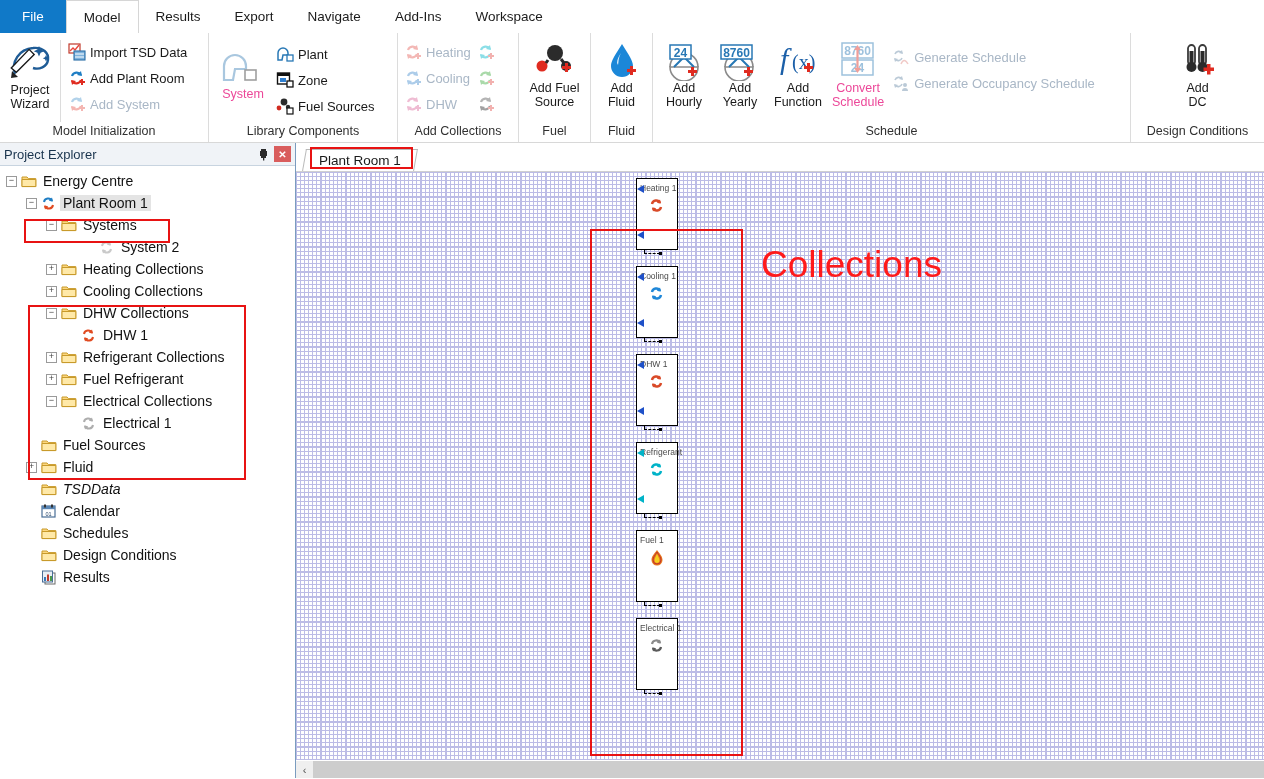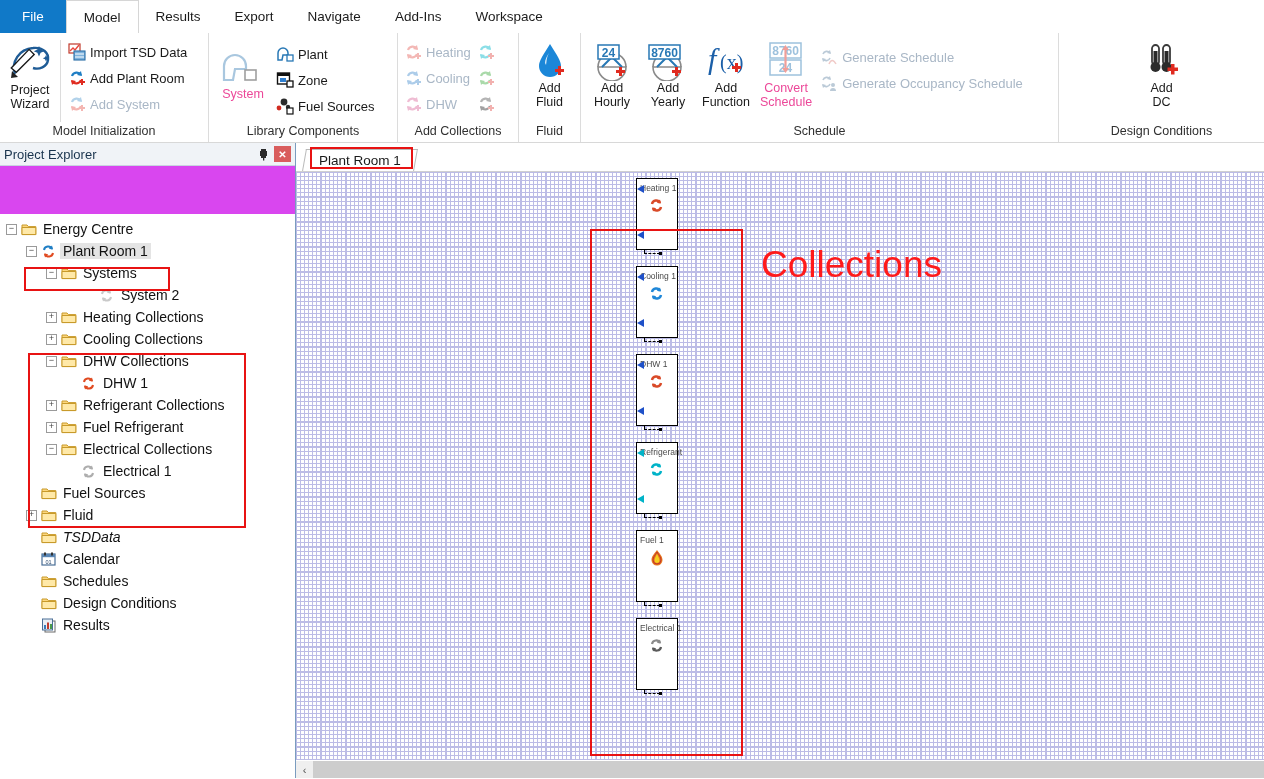--- a/index.html
+++ b/index.html
@@ -98,22 +98,21 @@
   .vdiv { width:1px; background:#dcdcdc; align-self:stretch; margin:2px 4px; }
 
   
   #main { display:flex; height:635px; }
 
   
   #explorer {
     width:296px;
     border-right:1px solid #7a9cbf;
     display:flex; flex-direction:column;
-    background:#d946ef;
-    gap:48px;
+    background:#86efac;
   }
   #explorer-header {
     height:23px;
     background:#f0f3f7;
     display:flex; align-items:center;
     padding-left:4px;
     font-size:13px;
     color:#19334d;
     border-bottom:1px solid #c8d4e0;
   }
@@ -455,20 +454,39 @@
               <path d="M13 10 h2 v2 h2 v2 h-2 v2 h-2 v-2 h-2 v-2 h2 z" fill="#e8736e"></path>
             </svg>
           </span>
           <span></span>
         </div>
       </div>
     </div>
     <div class="rgroup-title">Add Collections</div>
   </div>
 
+  <div class="rgroup" style="width:72px">
+    <div class="rgroup-body" style="justify-content:center;">
+      <div class="bigbtn">
+        <div class="bicon">
+          <svg width="42" height="38" viewBox="0 0 42 38">
+            <circle cx="21" cy="11" r="8" fill="#2b2b2b"></circle>
+            <circle cx="8" cy="24" r="5.5" fill="#e02b20"></circle>
+            <circle cx="32" cy="24" r="5" fill="#2b2b2b"></circle>
+            <line x1="14" y1="18" x2="12" y2="21" stroke="#2b2b2b" stroke-width="3"></line>
+            <line x1="27" y1="17" x2="30" y2="21" stroke="#2b2b2b" stroke-width="3"></line>
+            <path d="M31 21 h3 v3 h3 v3 h-3 v3 h-3 v-3 h-3 v-3 h3 z" fill="#e02b20"></path>
+          </svg>
+        </div>
+        <div class="blabel">Add Fuel
+Source</div>
+      </div>
+    </div>
+    <div class="rgroup-title">Fuel</div>
+  </div>
 
   <div class="rgroup" style="width:62px">
     <div class="rgroup-body" style="justify-content:center;">
       <div class="bigbtn">
         <div class="bicon">
           <svg width="40" height="40" viewBox="0 0 40 40">
             <path d="M20 3 C13 14 9 20 9 25 a11 11 0 0 0 22 0 C31 20 27 14 20 3 z" fill="#1b87d8"></path>
             <path d="M15 22 C15 18 17 15 19 12 C16 18 17 20 16 24 z" fill="#ffffff" opacity="0.85"></path>
             <path d="M28 25 h3 v3 h3 v3 h-3 v3 h-3 v-3 h-3 v-3 h3 z" fill="#e02b20"></path>
           </svg>

